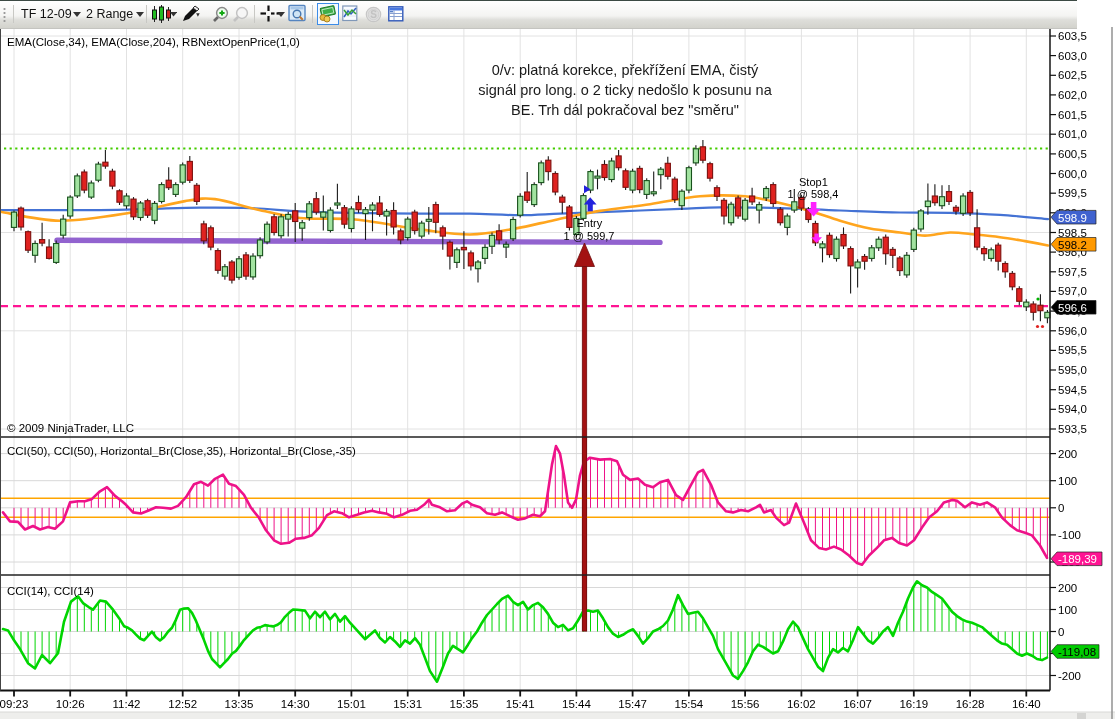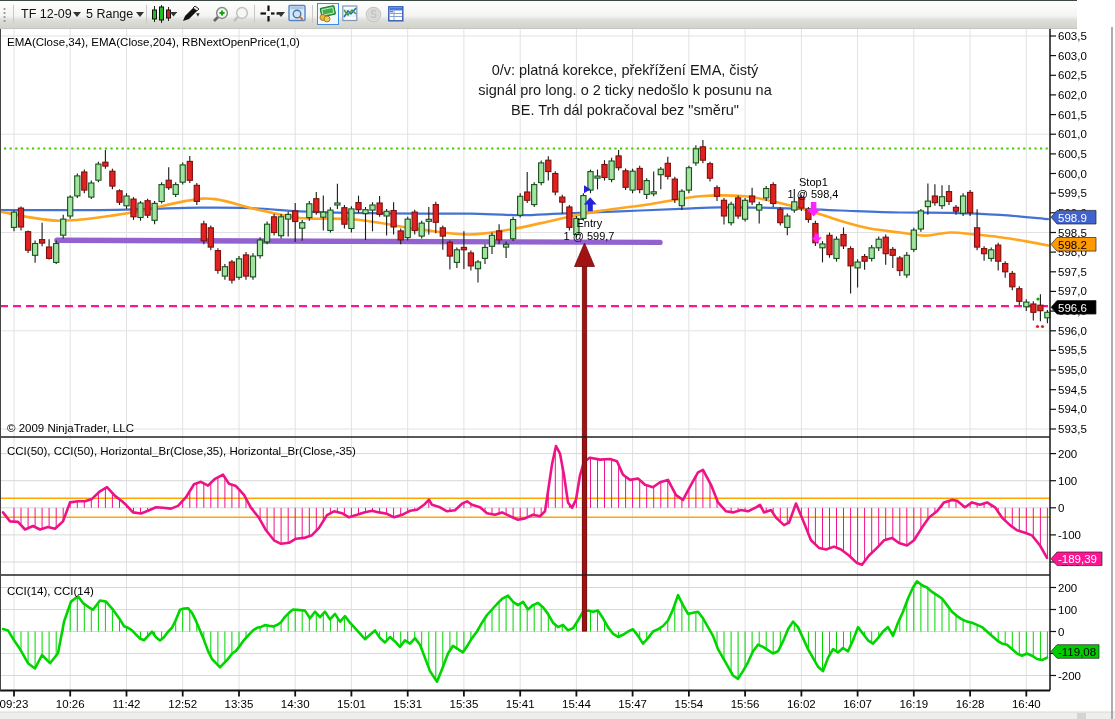--- a/index.html
+++ b/index.html
@@ -805,21 +805,21 @@
         <rect x="0" y="712" width="1115" height="7" fill="#eeeeec"></rect>
         <line x1="0" y1="712" x2="1115" y2="712" stroke="#d8d8d6" stroke-width="1"></line>
         <rect x="1077" y="713" width="9" height="6" fill="#d4d4d2"></rect>
         <line x1="1112" y1="27" x2="1112" y2="719" stroke="#8a8a8a" stroke-width="1.4"></line>
       </svg></div>
 <div style="position:absolute;left:0;top:0;width:1077px;height:27px;background:linear-gradient(#ffffff,#f4f4f2 55%,#dededa 70%,#d2d2cc);border-top:1px solid #3c4a44;border-bottom:1px solid #c4c4c0">
       <div style="position:absolute;left:3px;top:6px;width:3px;height:16px;background-image:radial-gradient(circle,#9a9a9a 1px,transparent 1.2px);background-size:3px 4px"></div>
       <div style="position:absolute;left:13px;top:4px;width:1px;height:18px;background:#c8c8c4"></div>
       <div style="position:absolute;left:21px;top:6px;font:12.5px &quot;Liberation Sans&quot;,sans-serif;color:#111">TF 12-09</div>
       <div style="position:absolute;left:73px;top:11px;width:0;height:0;border-left:4px solid transparent;border-right:4px solid transparent;border-top:5px solid #333"></div>
-      <div style="position:absolute;left:86px;top:6px;font:12.5px &quot;Liberation Sans&quot;,sans-serif;color:#111">5 Range</div>
+      <div style="position:absolute;left:86px;top:6px;font:12.5px &quot;Liberation Sans&quot;,sans-serif;color:#111">2 Range</div>
       <div style="position:absolute;left:136px;top:11px;width:0;height:0;border-left:4px solid transparent;border-right:4px solid transparent;border-top:5px solid #333"></div>
       <div style="position:absolute;left:146px;top:4px;width:1px;height:18px;background:#c8c8c4"></div>
       <div style="position:absolute;left:151px;top:3px;width:30px;height:20px"><svg width="26" height="20">
           <line x1="3.5" y1="2" x2="3.5" y2="18" stroke="#222" stroke-width="1"></line>
           <rect x="1.5" y="6" width="4" height="9" fill="#22bb22" stroke="#111" stroke-width="1"></rect>
           <line x1="10.5" y1="1" x2="10.5" y2="19" stroke="#222" stroke-width="1"></line>
           <rect x="8.5" y="3" width="4" height="13" fill="#22bb22" stroke="#111" stroke-width="1"></rect>
           <line x1="17.5" y1="3" x2="17.5" y2="17" stroke="#222" stroke-width="1"></line>
           <rect x="15.5" y="6" width="4" height="8" fill="#cc2222" stroke="#111" stroke-width="1"></rect>
           <polygon points="21,9 29,9 25,14" fill="#333" transform="translate(0,0) scale(0.9)"></polygon>

